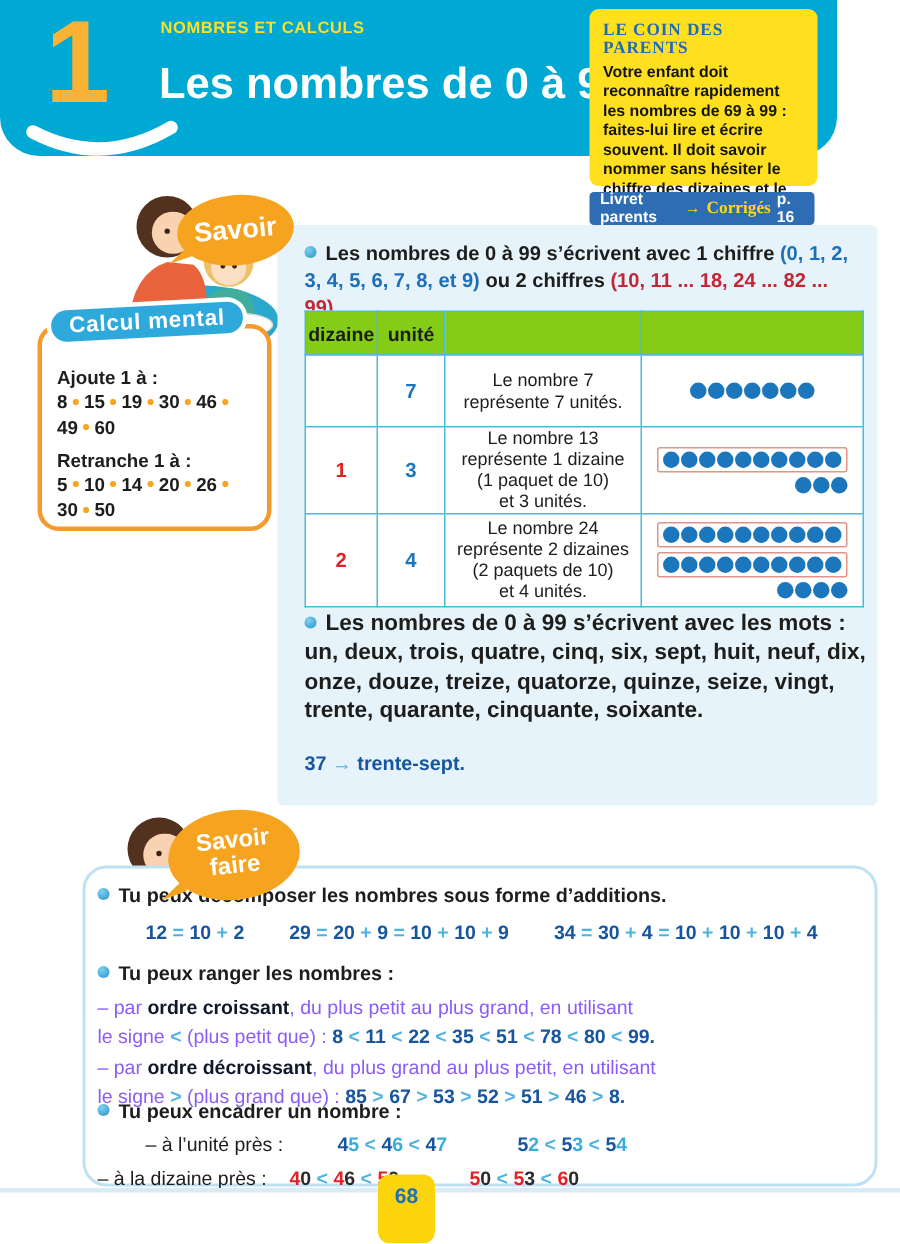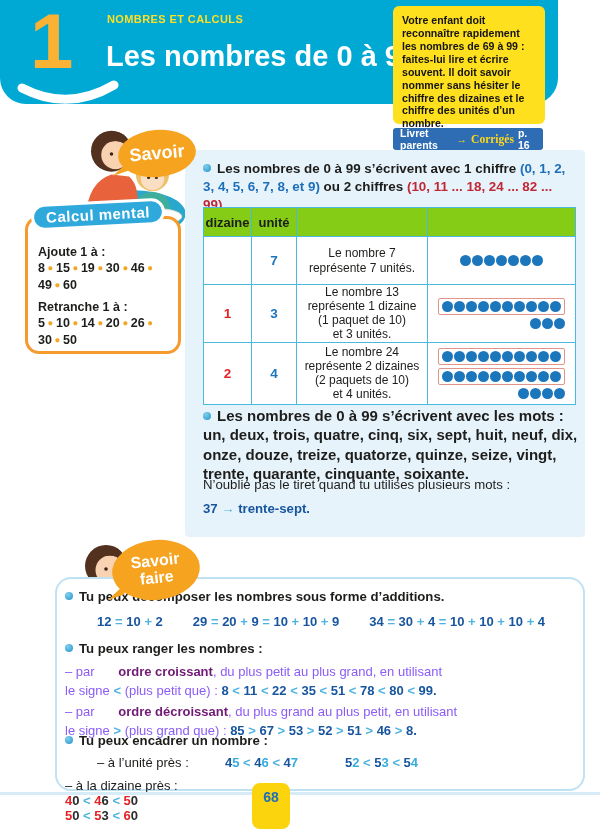--- a/index.html
+++ b/index.html
@@ -86,59 +86,60 @@
   .panel-sf>*{position:absolute;margin:0;}
   .sf-head{font-size:13.2px;font-weight:700;}
   .h-decompose{left:8px;top:10px;}
   .eq-row{left:40px;top:35px;display:flex;gap:30px;font-size:13px;}
   .h-ranger{left:8px;top:62px;}
   .p-croissant{left:8px;top:84px;width:505px;font-size:13px;line-height:1.45;}
   .p-decroissant{left:8px;top:124px;width:505px;font-size:13px;line-height:1.45;}
   .h-encadrer{left:8px;top:154px;}
   .enc-row{display:flex;font-size:13px;}
   .enc-1{left:8px;top:176px;margin-left:32px;}
-  .enc-2{left:8px;top:199px;flex-direction:column;}
+  .enc-2{left:8px;top:199px;}
   .enc-label{width:128px;}
   .enc-g{width:120px;}
 
   
   .footer-line{position:absolute;left:0;top:792px;width:600px;height:3px;background:#d7ecf7;}
   .page-tab{position:absolute;left:252px;top:783px;width:38px;height:46px;background:#fcd40e;
             border-radius:8px;text-align:center;padding-top:6px;box-sizing:border-box;
             font-size:14px;font-weight:700;color:#1c6fb8;z-index:3;}
 
   
   .c-b{color:#1d1d1b;font-weight:700;}
   .c-n{color:#8b5cf6;font-weight:400;}
   .c-blue{color:#1c6fb8;font-weight:700;}
   .c-red{color:#c12836;font-weight:700;}
   .c-navy{color:#17559f;font-weight:600;}
   .c-dk{color:#2b2b2b;font-weight:700;}
   .c-op{color:#4fb3e0;font-weight:600;}
   .c-cy{color:#35aede;font-weight:700;}
-  .c-cyanb{color:#701a75;font-weight:700;margin-left:20px;}
+  .c-cyanb{color:#0f172a;font-weight:700;}
   .c-redd{color:#e32227;font-weight:700;}
   .c-num{color:#1d1d1b;font-weight:600;}
   .c-odot{color:#f6a51f;font-size:9.5px;vertical-align:1.5px;}
 </style>
 </head>
 <body>
 
 <div class="page">
 
   <div class="header">
     <div class="kicker">NOMBRES ET CALCULS</div>
     <div class="big-num">1</div>
     <svg class="swoosh" width="104" height="28" viewBox="0 0 104 28">
       <path d="M6 8 Q 52 32 98 5" stroke="#ffffff" stroke-width="9" fill="none" stroke-linecap="round"></path>
     </svg>
     <h1 class="chapter-title">Les nombres de 0 à 99</h1>
   </div>
 
   <div class="parents-box">
+    <div class="pb-title">LE COIN DES PARENTS</div>
     <p class="pb-body">Votre enfant doit reconnaître rapidement les nombres de 69 à 99 : faites-lui lire et écrire souvent. Il doit savoir nommer sans hésiter le chiffre des dizaines et le chiffre des unités d’un nombre.</p>
   </div>
   <div class="parents-bar">
     <span>Livret parents</span>
     <span class="arrow">→</span>
     <span class="corr">Corrigés</span>
     <span>p. 16</span>
   </div>
 
   <svg class="illus" style="left:72px;top:118px;" width="118" height="122" viewBox="0 0 120 125">
@@ -257,21 +258,20 @@
                   <div class="dot"></div>
                   <div class="dot"></div>
                 </div>
               </div>
             </td>
       </tr>
     </tbody>
       </table>
 
     <p class="para p-words"><span class="bullet"></span><span><span class="c-b">Les nombres de 0 à 99 s’écrivent avec les mots : un, deux, trois, quatre, cinq, six, sept, huit, neuf, dix, onze, douze, treize, quatorze, quinze, seize, vingt, trente, quarante, cinquante, soixante.</span></span></p>
-    <p class="para p-note">N’oublie pas le tiret quand tu utilises plusieurs mots :</p>
     <p class="para p-ex"><span class="c-navy">37 </span><span class="c-op">→</span><span class="c-navy"> trente-sept.</span></p>
   </div>
 
   <div class="calcul-box">
     <div class="calcul-title">Calcul mental</div>
     <p class="cm-label">Ajoute 1 à :</p>
     <p class="cm-line"><span class="c-num">8</span><span class="c-odot"> ● </span><span class="c-num">15</span><span class="c-odot"> ● </span><span class="c-num">19</span><span class="c-odot"> ● </span><span class="c-num">30</span><span class="c-odot"> ● </span><span class="c-num">46</span><span class="c-odot"> ●</span><br><span class="c-num">49</span><span class="c-odot"> ● </span><span class="c-num">60</span></p>
     <p class="cm-label">Retranche 1 à :</p>
     <p class="cm-line"><span class="c-num">5</span><span class="c-odot"> ● </span><span class="c-num">10</span><span class="c-odot"> ● </span><span class="c-num">14</span><span class="c-odot"> ● </span><span class="c-num">20</span><span class="c-odot"> ● </span><span class="c-num">26</span><span class="c-odot"> ●</span><br><span class="c-num">30</span><span class="c-odot"> ● </span><span class="c-num">50</span></p>
   </div>

